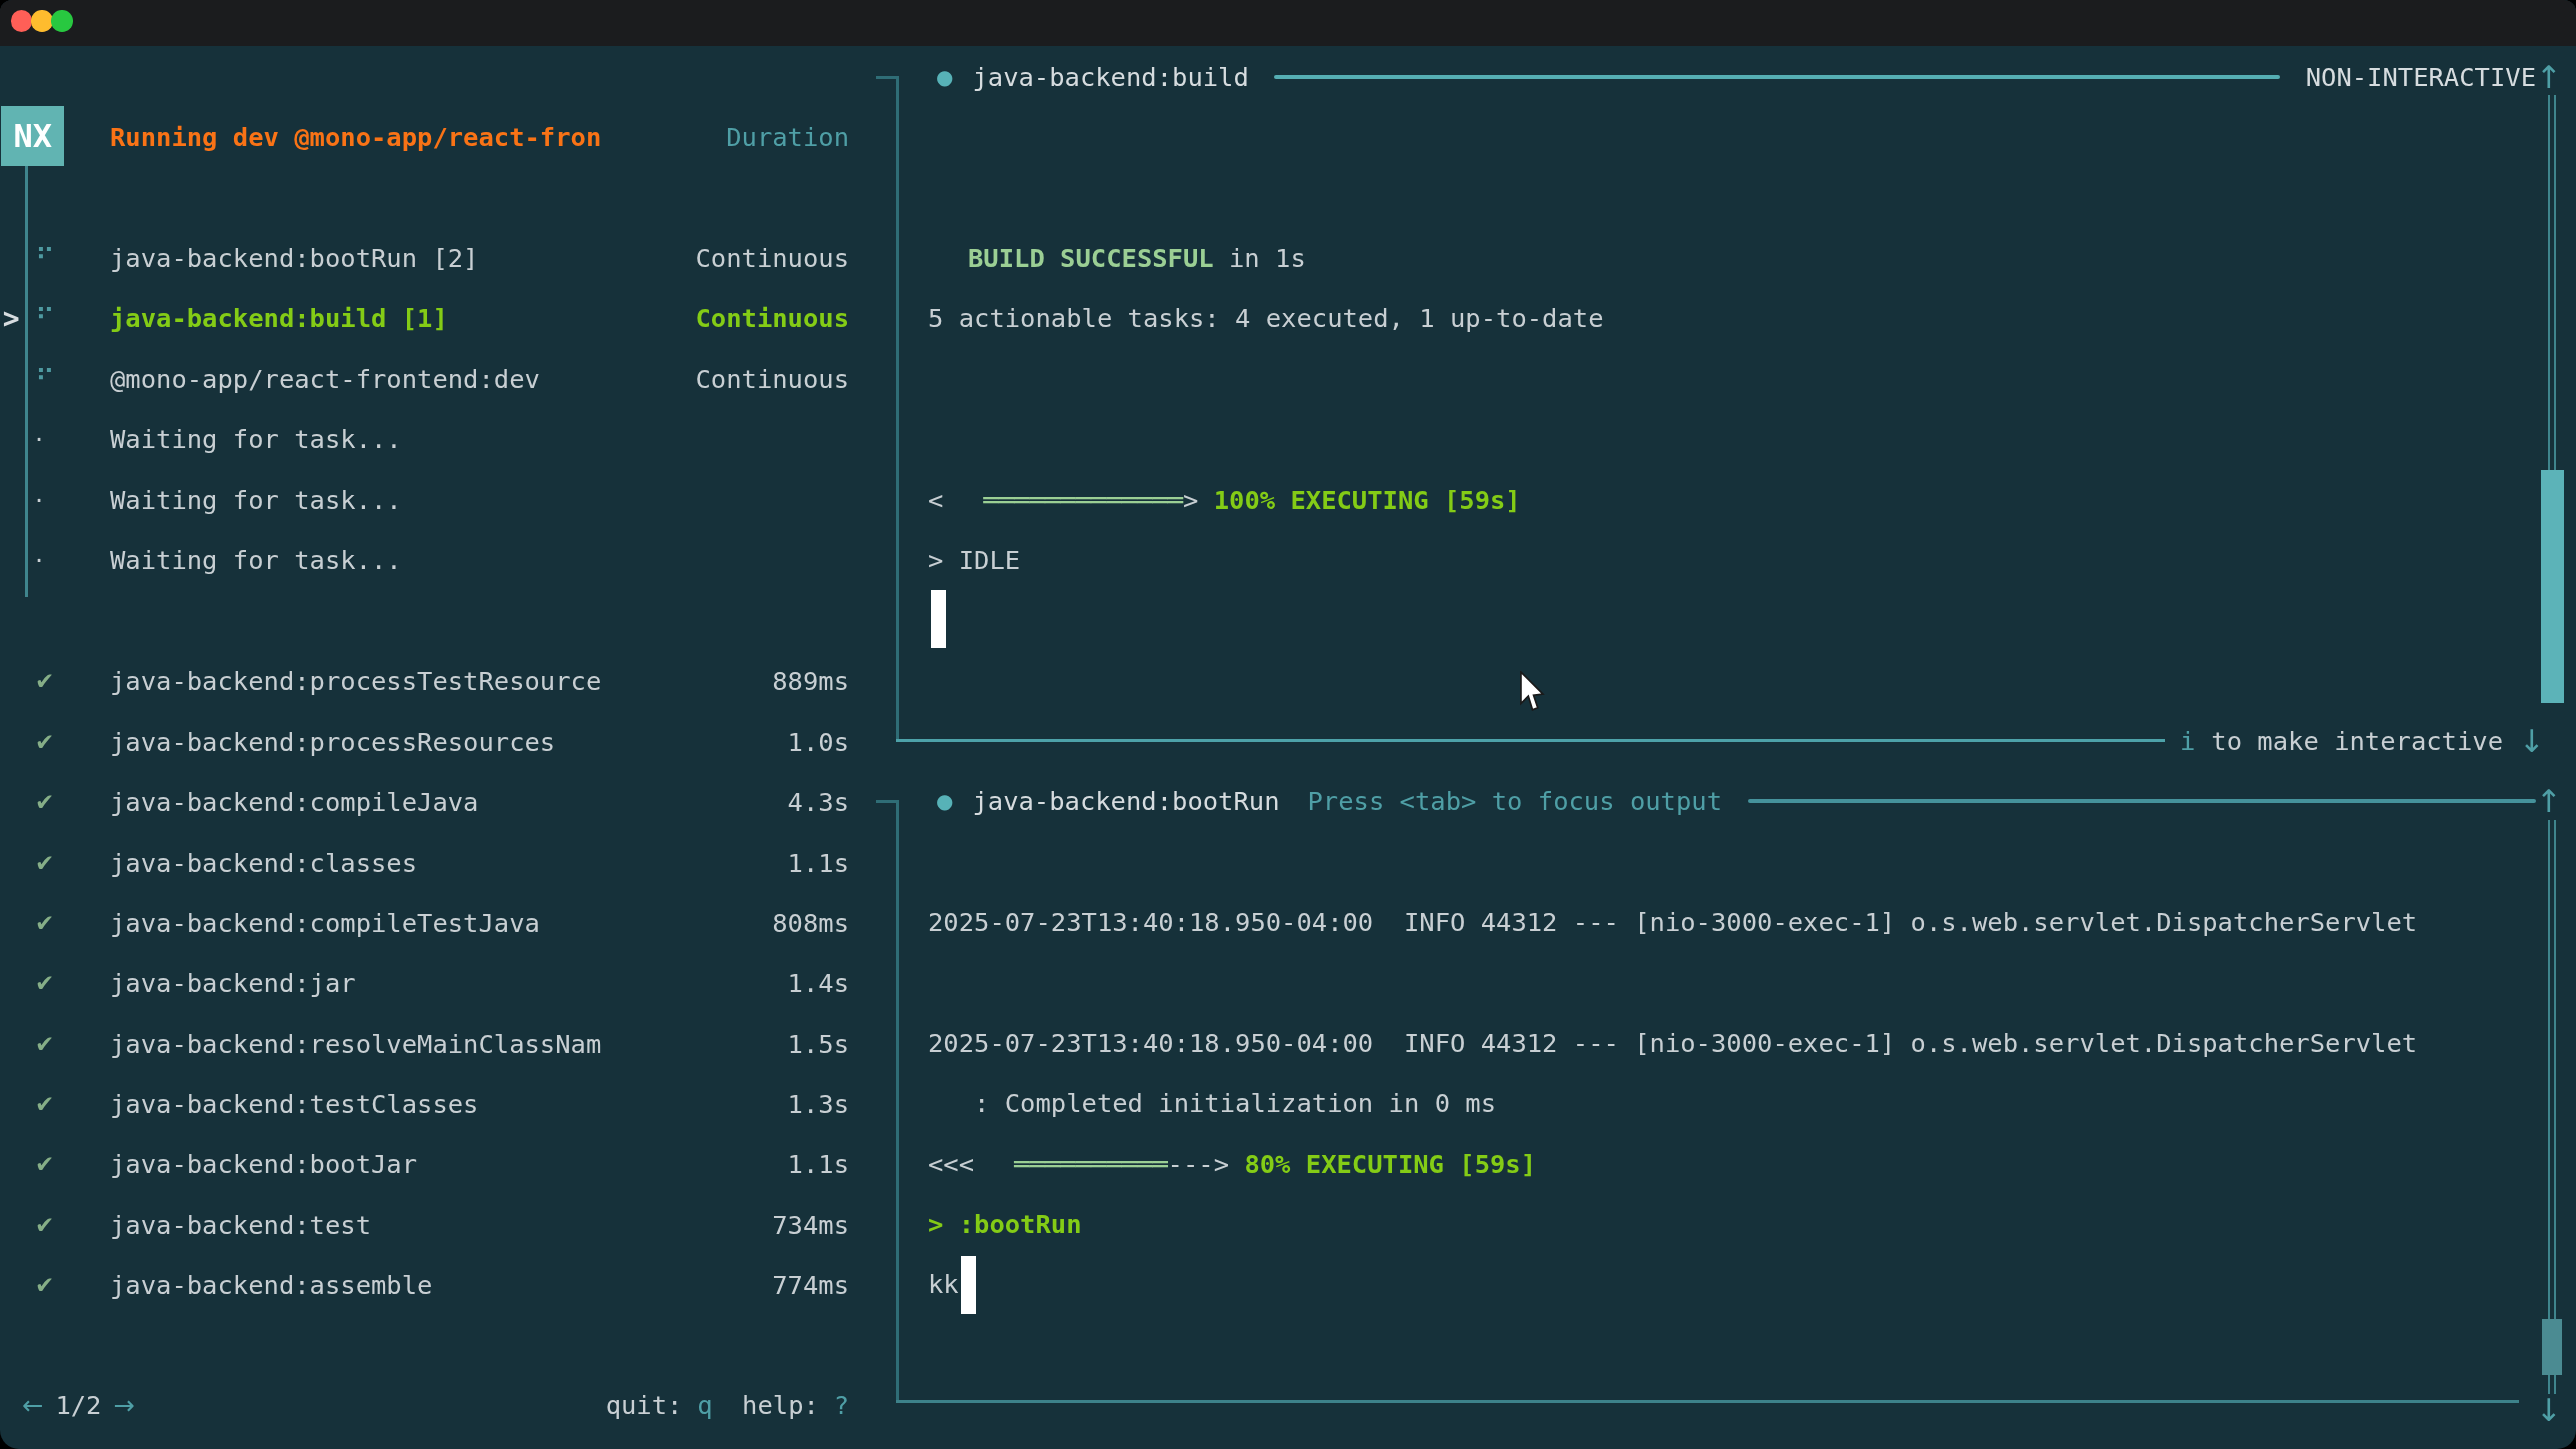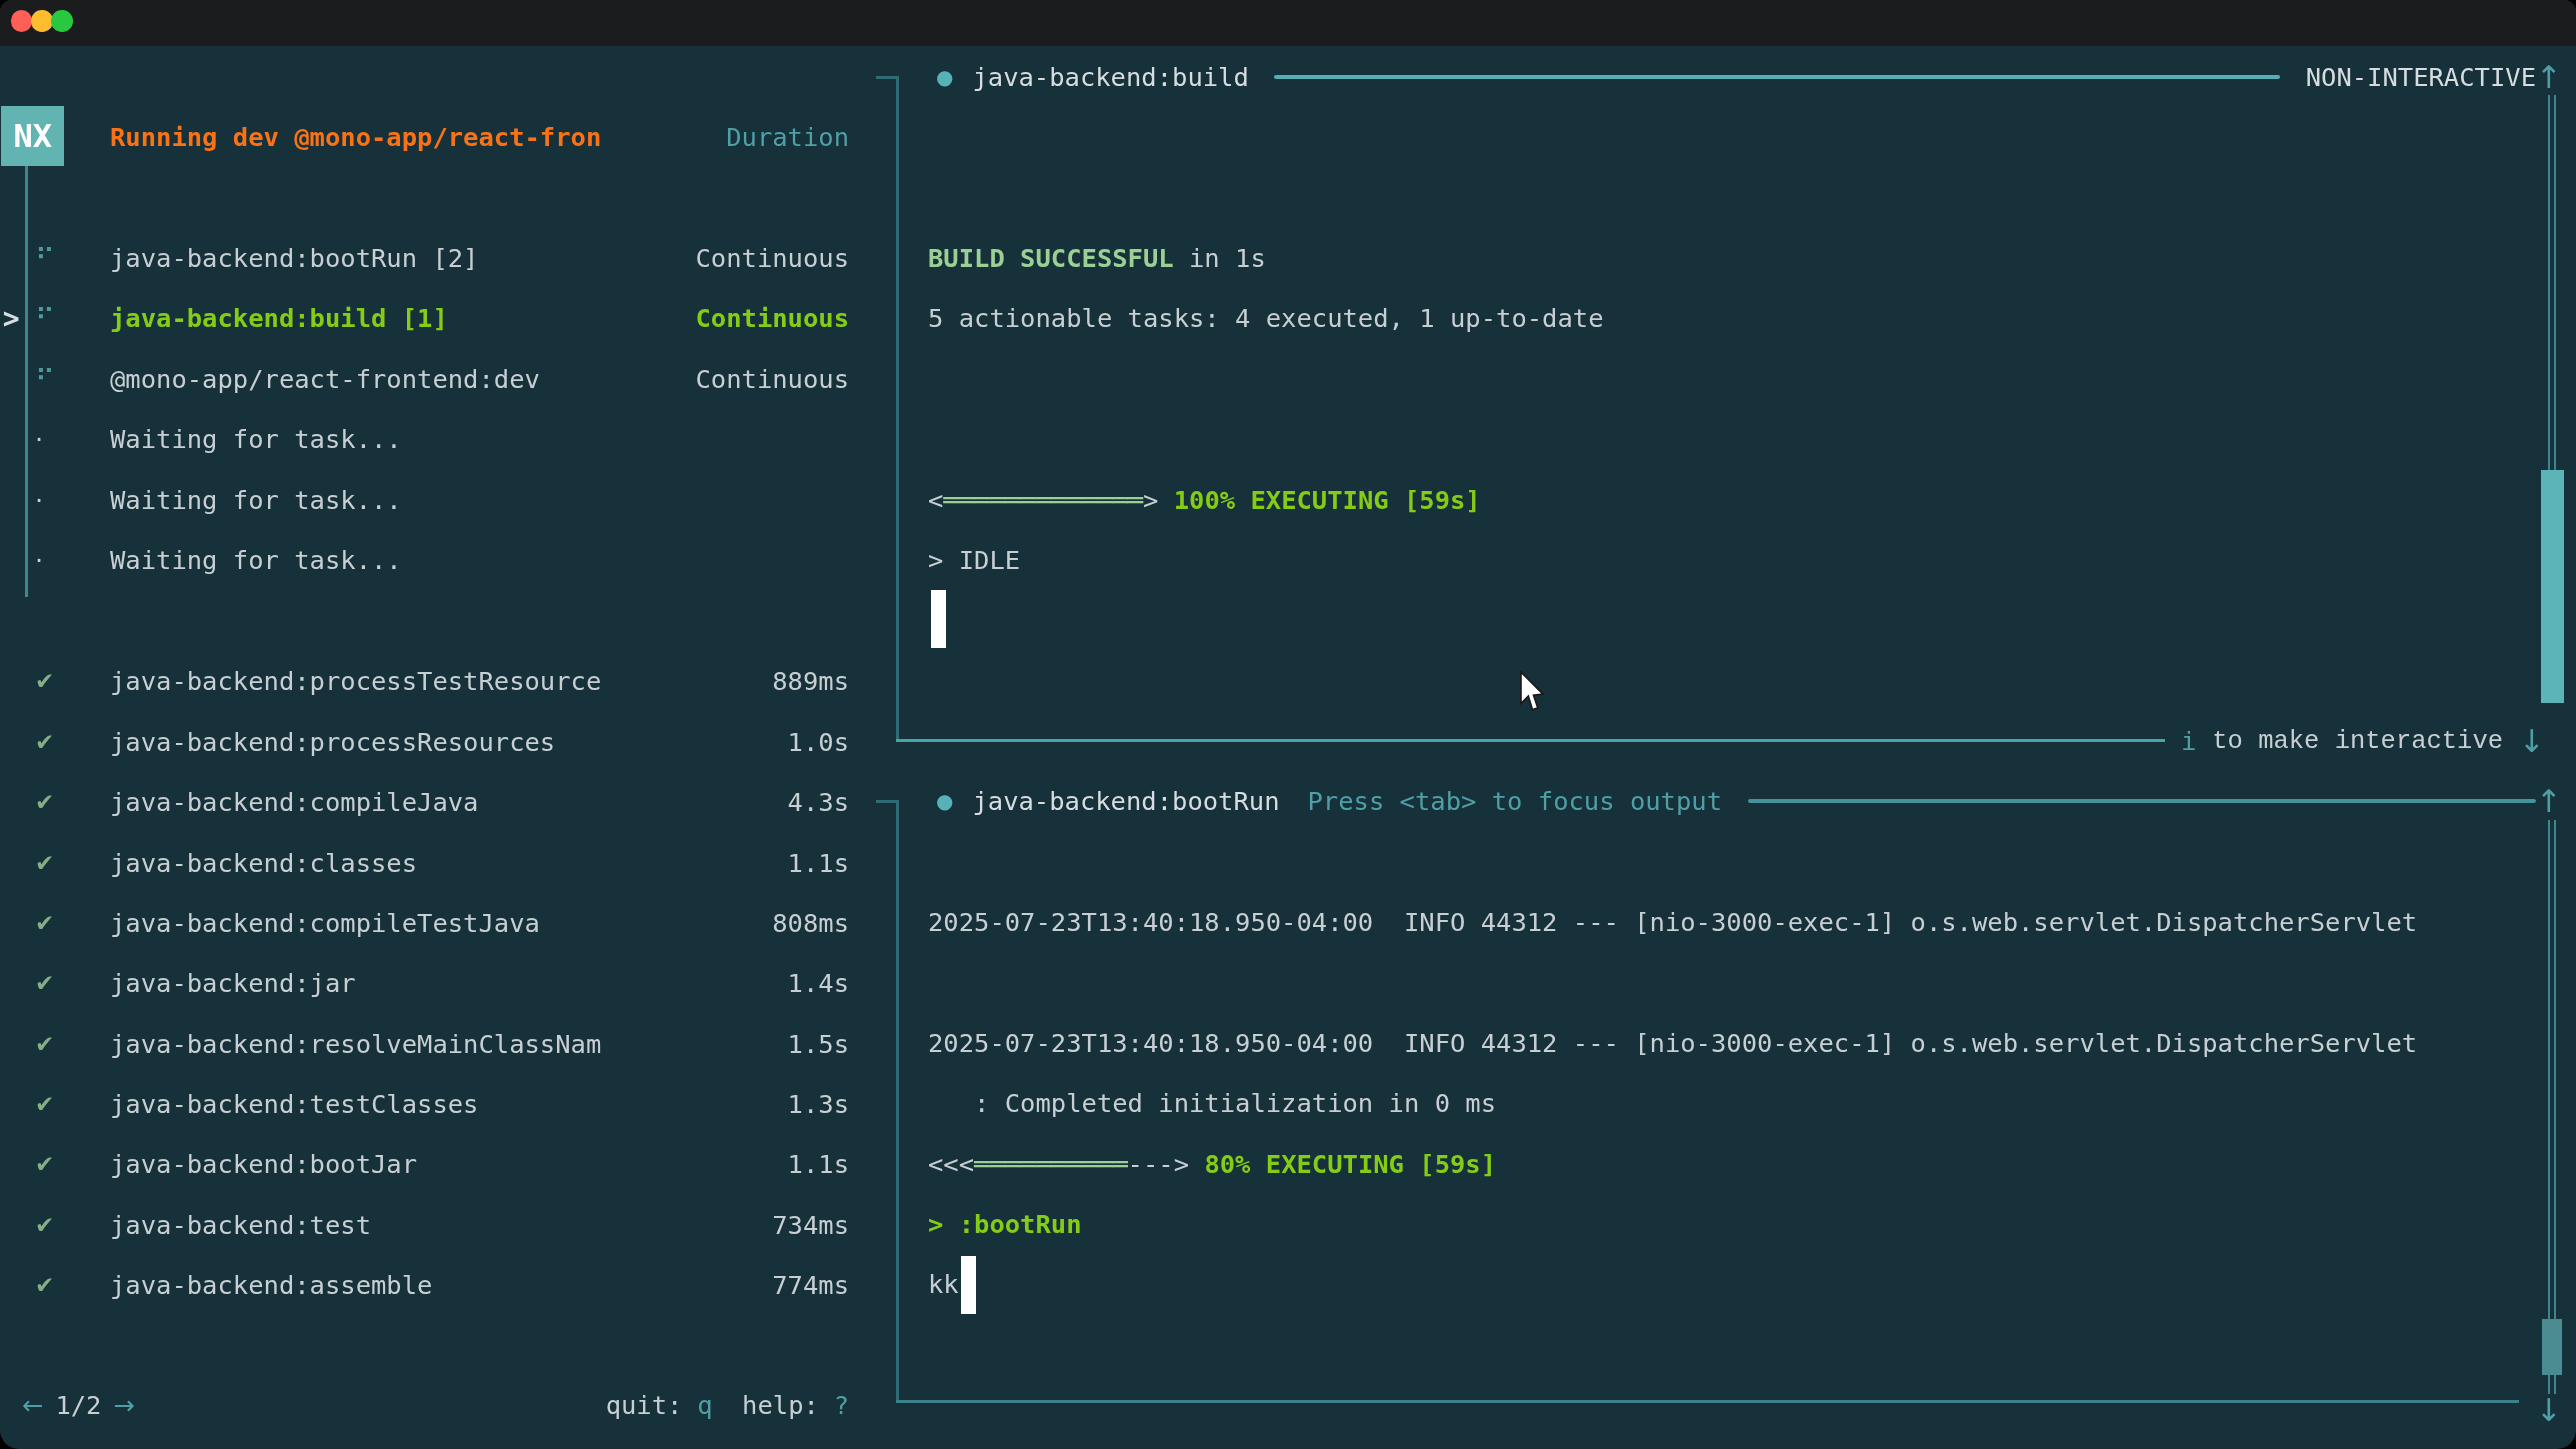--- a/index.html
+++ b/index.html
@@ -7,21 +7,21 @@
     position:relative;width:2576px;height:1449px;background:#16313a;
     border-radius:12px 12px 19px 19px;overflow:hidden;
     font-family:"DejaVu Sans Mono",monospace;font-size:25.5px;color:#c8cfd3;
   }
   .titlebar{position:absolute;left:0;top:0;width:100%;height:46px;background:#1b1c1e;}
   .light{position:absolute;top:10px;width:21.5px;height:21.5px;border-radius:50%;}
   .abs{position:absolute;}
   .row{position:absolute;height:60px;display:flex;align-items:center;}
   .bold{font-weight:bold;color:#84cc16;}
   .teal{color:#4f9fa6;}
-  .green{color:#9bcf94;}
+  .green{color:#9bcf94;margin-left:40px;}
   .pre{white-space:pre;}
   .glyph{font-family:"DejaVu Sans",sans-serif;}
   
   .nx{position:absolute;left:1.3px;top:106px;width:63px;height:60px;background:#61b4b2;
       display:flex;align-items:center;justify-content:center;color:#fff;font-weight:bold;font-size:32px;}
   .treeline{position:absolute;left:25px;top:166px;width:2.7px;height:431px;background:#3f858d;}
   .trow{position:absolute;left:0;width:849px;height:60px;display:flex;align-items:center;
         padding-left:110px;box-sizing:border-box;}
   .trow .dur{margin-left:auto;text-align:right;}
   .ticon{position:absolute;left:35px;font-family:"DejaVu Sans",sans-serif;}
@@ -189,21 +189,21 @@
       <span class="bold pre">100% EXECUTING [59s]</span>
   </div>
   <div class="row pre" style="left:928px;top:530px;">&gt; IDLE</div>
   <div class="cursor" style="left:931px;top:590px;"></div>
 
   <div class="strack" style="left:2548px;top:95px;height:605px;"></div>
   <div class="sthumb" style="left:2541px;top:470px;width:23px;height:233px;background:#5cb3b8;"></div>
 
   <div class="row" style="top:711px;right:31px;left:1342px;justify-content:flex-end;">
     <span class="teal">i</span>
-    <span style="margin:0 16px;font-family:Liberation Mono, monospace;">to make interactive</span>
+    <span style="margin:0 16px;">to make interactive</span>
     <span class="sarrow">↓</span>
   </div>
 
   <div class="phead" style="top:771px;right:40px;">
     <span class="pdot glyph">●</span>
     <span style="color:#d6dcdf;">java-backend:bootRun</span>
     <span class="teal" style="margin-left:28px;">Press &lt;tab&gt; to focus output</span>
     <span class="hline" style="background:#45929b;margin-left:25.5px;"></span>
   </div>
   <div class="row" style="left:2529px;top:771px;width:40px;justify-content:center;">

